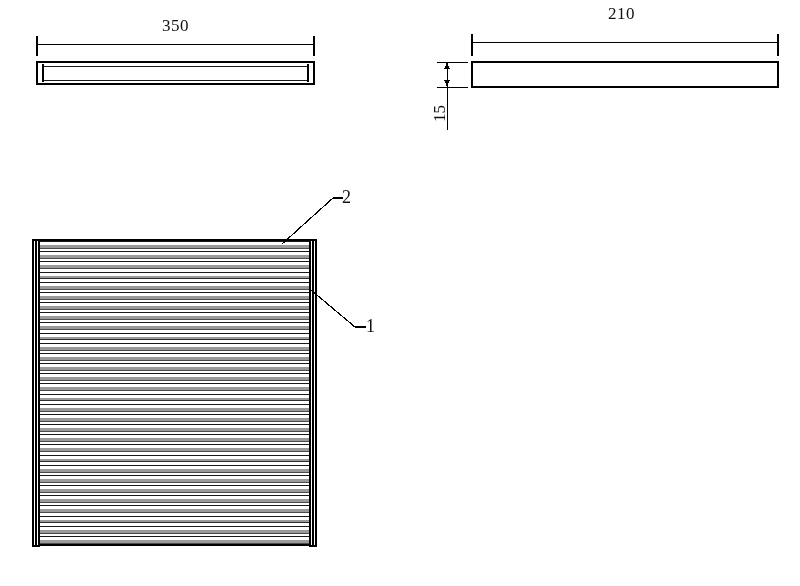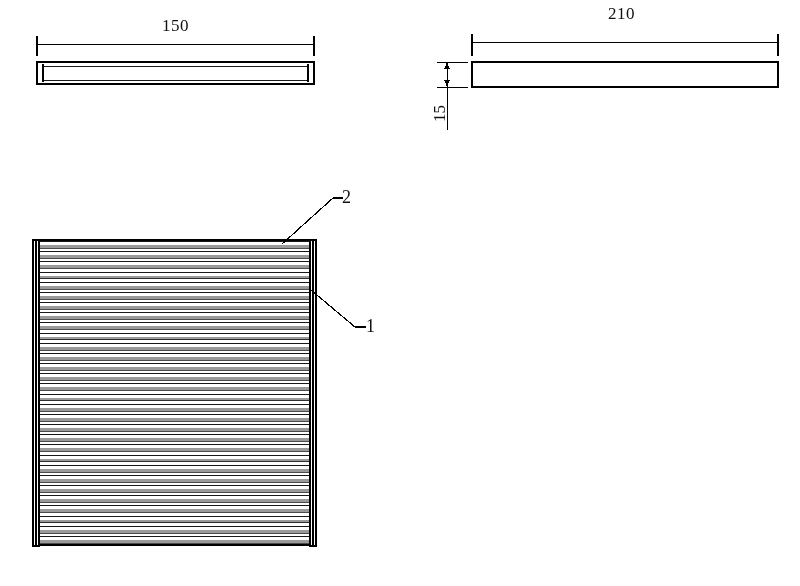--- a/index.html
+++ b/index.html
@@ -178,21 +178,21 @@
       <line x1="333" y1="198" x2="343" y2="198" stroke="#000" stroke-width="1.2"></line>
     </g>
 
     <g>
       <line x1="311" y1="290" x2="355" y2="327" stroke="#000" stroke-width="1.2"></line>
       <line x1="355" y1="327" x2="366" y2="327" stroke="#000" stroke-width="1.2"></line>
     </g>
   </g>
 </svg>
 
-<div class="dimtext" style="left:162px;top:16px;">150</div>
+<div class="dimtext" style="left:162px;top:16px;">350</div>
 
 <div class="dimtext" style="left:608px;top:4px;">210</div>
 
 <div class="vtext" style="left:430px;top:122px;">15</div>
 
 <div class="balloon" style="left:342px;top:187px;">2</div>
 
 <div class="balloon" style="left:366px;top:316px;">1</div>
 
 </body></html>

